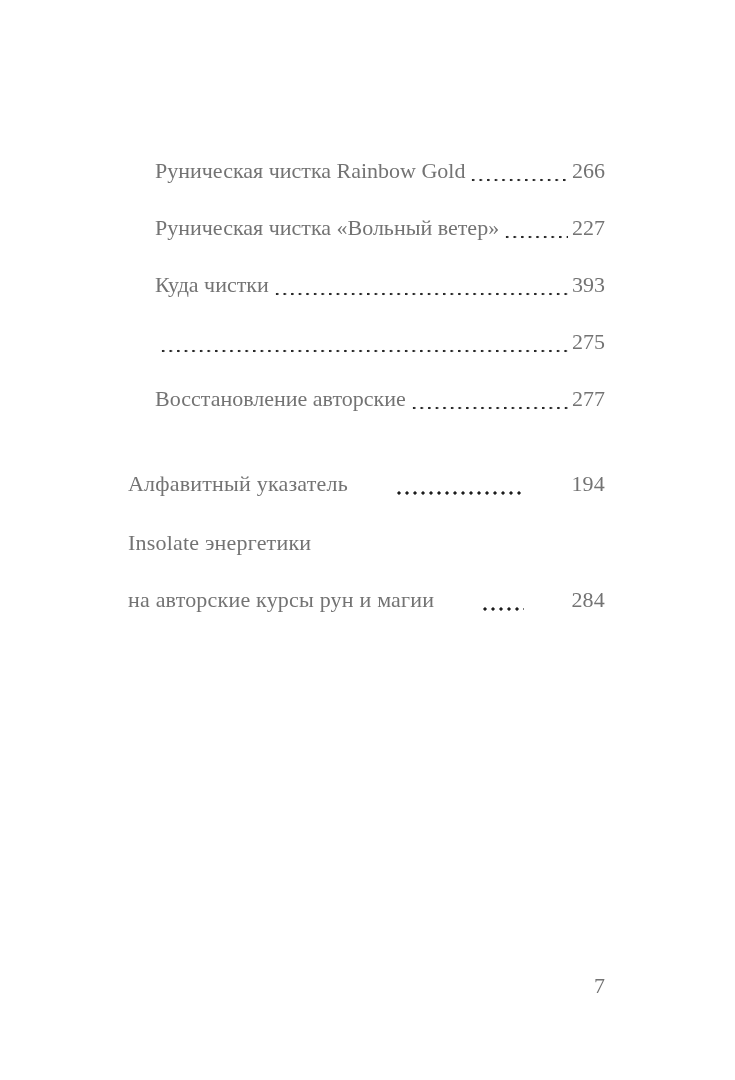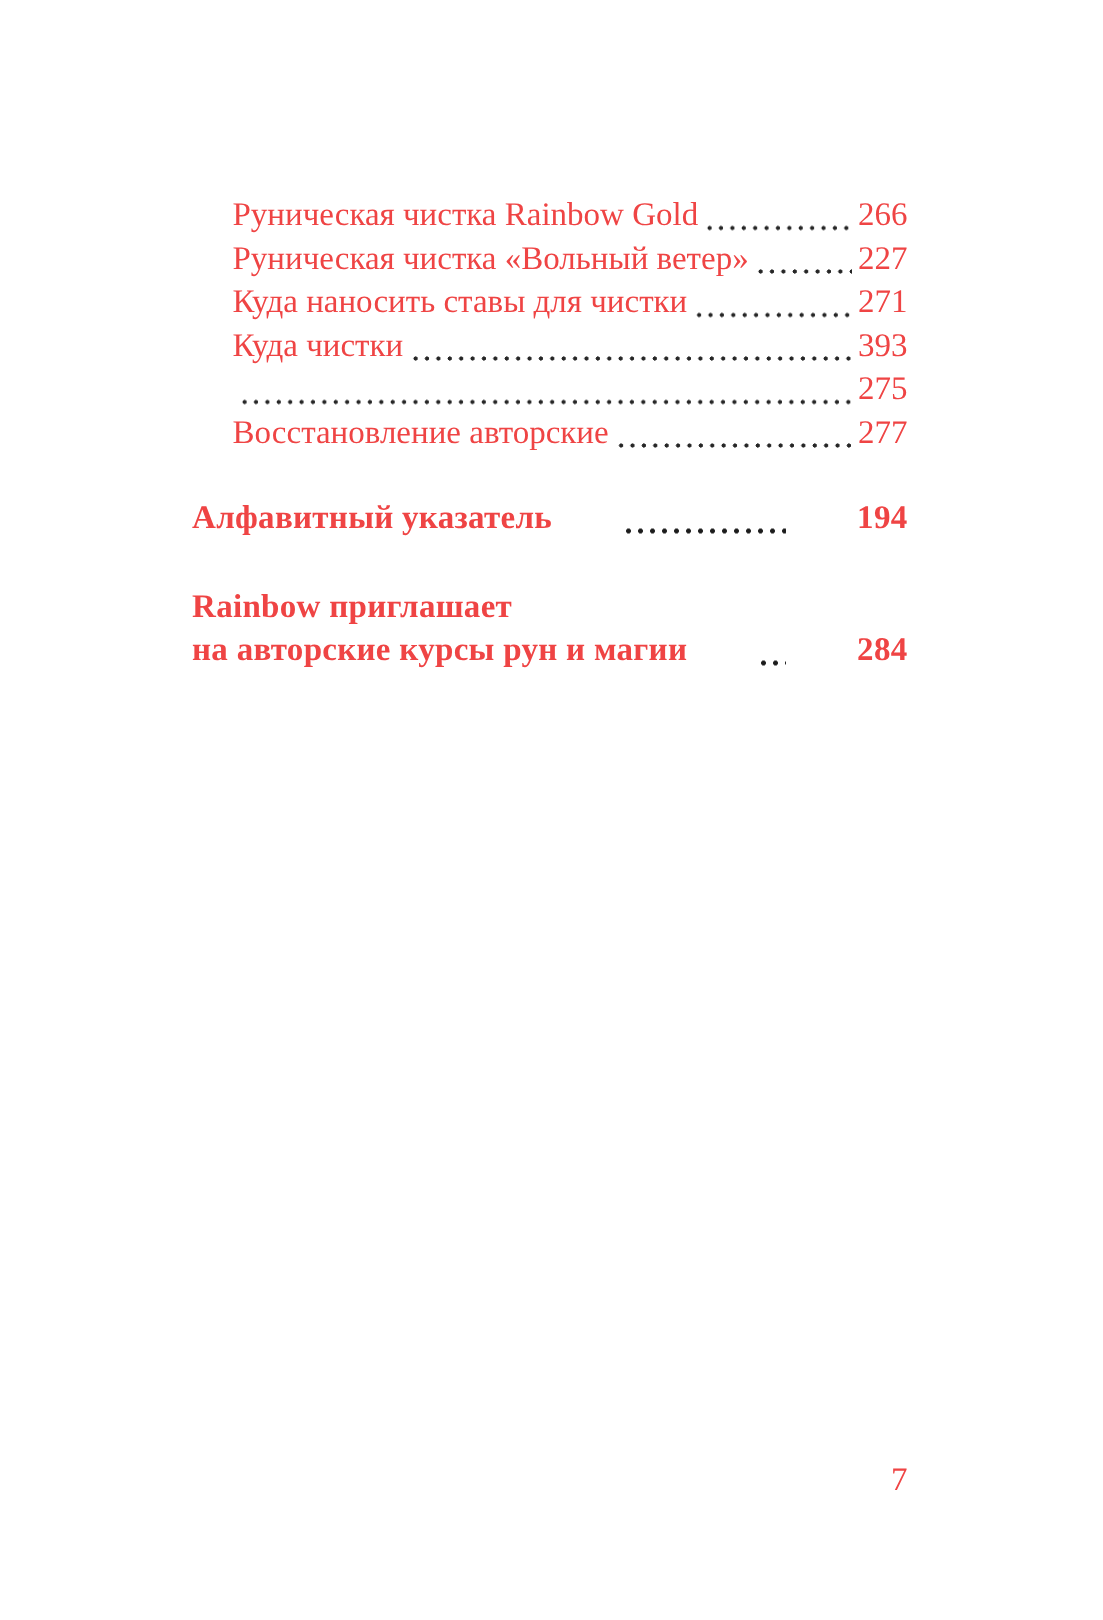--- a/index.html
+++ b/index.html
@@ -6,41 +6,41 @@
     margin: 0;
     padding: 0;
     background: #ffffff;
   }
   .page {
     position: relative;
     width: 735px;
     height: 1080px;
     background: #ffffff;
     font-family: "Liberation Serif", "DejaVu Serif", serif;
-    color: #ef4444;
+    color: #737373;
     overflow: hidden;
   }
   .toc {
     position: absolute;
     left: 128px;
     top: 128px;
     width: 477px;
   }
   .row {
     display: flex;
     align-items: baseline;
     font-size: 22px;
     line-height: 29px;
     white-space: nowrap;
   }
   .row.indent {
     padding-left: 27px;
   }
   .row.bold {
-    font-weight: bold;
+    font-weight: normal;
     letter-spacing: 0.2px;
     gap: 43px;
   }
   .label {
     flex: 0 0 auto;
   }
   .leader {
     flex: 1 1 auto;
     align-self: flex-end;
     height: 6px;
@@ -51,20 +51,21 @@
     background-repeat: repeat-x;
     background-position: left bottom;
   }
   .row.bold .leader {
     background-image: radial-gradient(circle at 3px 3px, #1c1c1c 1.45px, rgba(0,0,0,0) 1.75px);
     background-size: 8px 6px;
   }
   .pagenum {
     flex: 0 0 auto;
     text-align: right;
+    margin-top: 28px;
   }
   .index-row {
     margin-top: 28px;
   }
   .promo-line1 {
     margin-top: 30px;
   }
   .folio {
     position: absolute;
     top: 971px;
@@ -84,25 +85,20 @@
       <span class="leader"></span>
       <span class="pagenum">266</span>
     </div>
 
     <div class="row indent">
       <span class="label">Руническая чистка «Вольный ветер»</span>
       <span class="leader"></span>
       <span class="pagenum">227</span>
     </div>
 
-    <div class="row indent">
-      <span class="label">Куда наносить ставы для чистки</span>
-      <span class="leader"></span>
-      <span class="pagenum">271</span>
-    </div>
 
     <div class="row indent">
       <span class="label">Куда чистки</span>
       <span class="leader"></span>
       <span class="pagenum">393</span>
     </div>
 
     <div class="row indent">
       <span class="leader"></span>
       <span class="pagenum">275</span>
@@ -114,21 +110,21 @@
       <span class="pagenum">277</span>
     </div>
 
     <div class="row bold index-row">
       <span class="label">Алфавитный указатель</span>
       <span class="leader"></span>
       <span class="pagenum">194</span>
     </div>
 
     <div class="row bold promo-line1">
-      <span class="label">Rainbow приглашает</span>
+      <span class="label">Insolate энергетики</span>
     </div>
 
     <div class="row bold">
       <span class="label">на авторские курсы рун и магии</span>
       <span class="leader"></span>
       <span class="pagenum">284</span>
     </div>
 
   </div>
 

